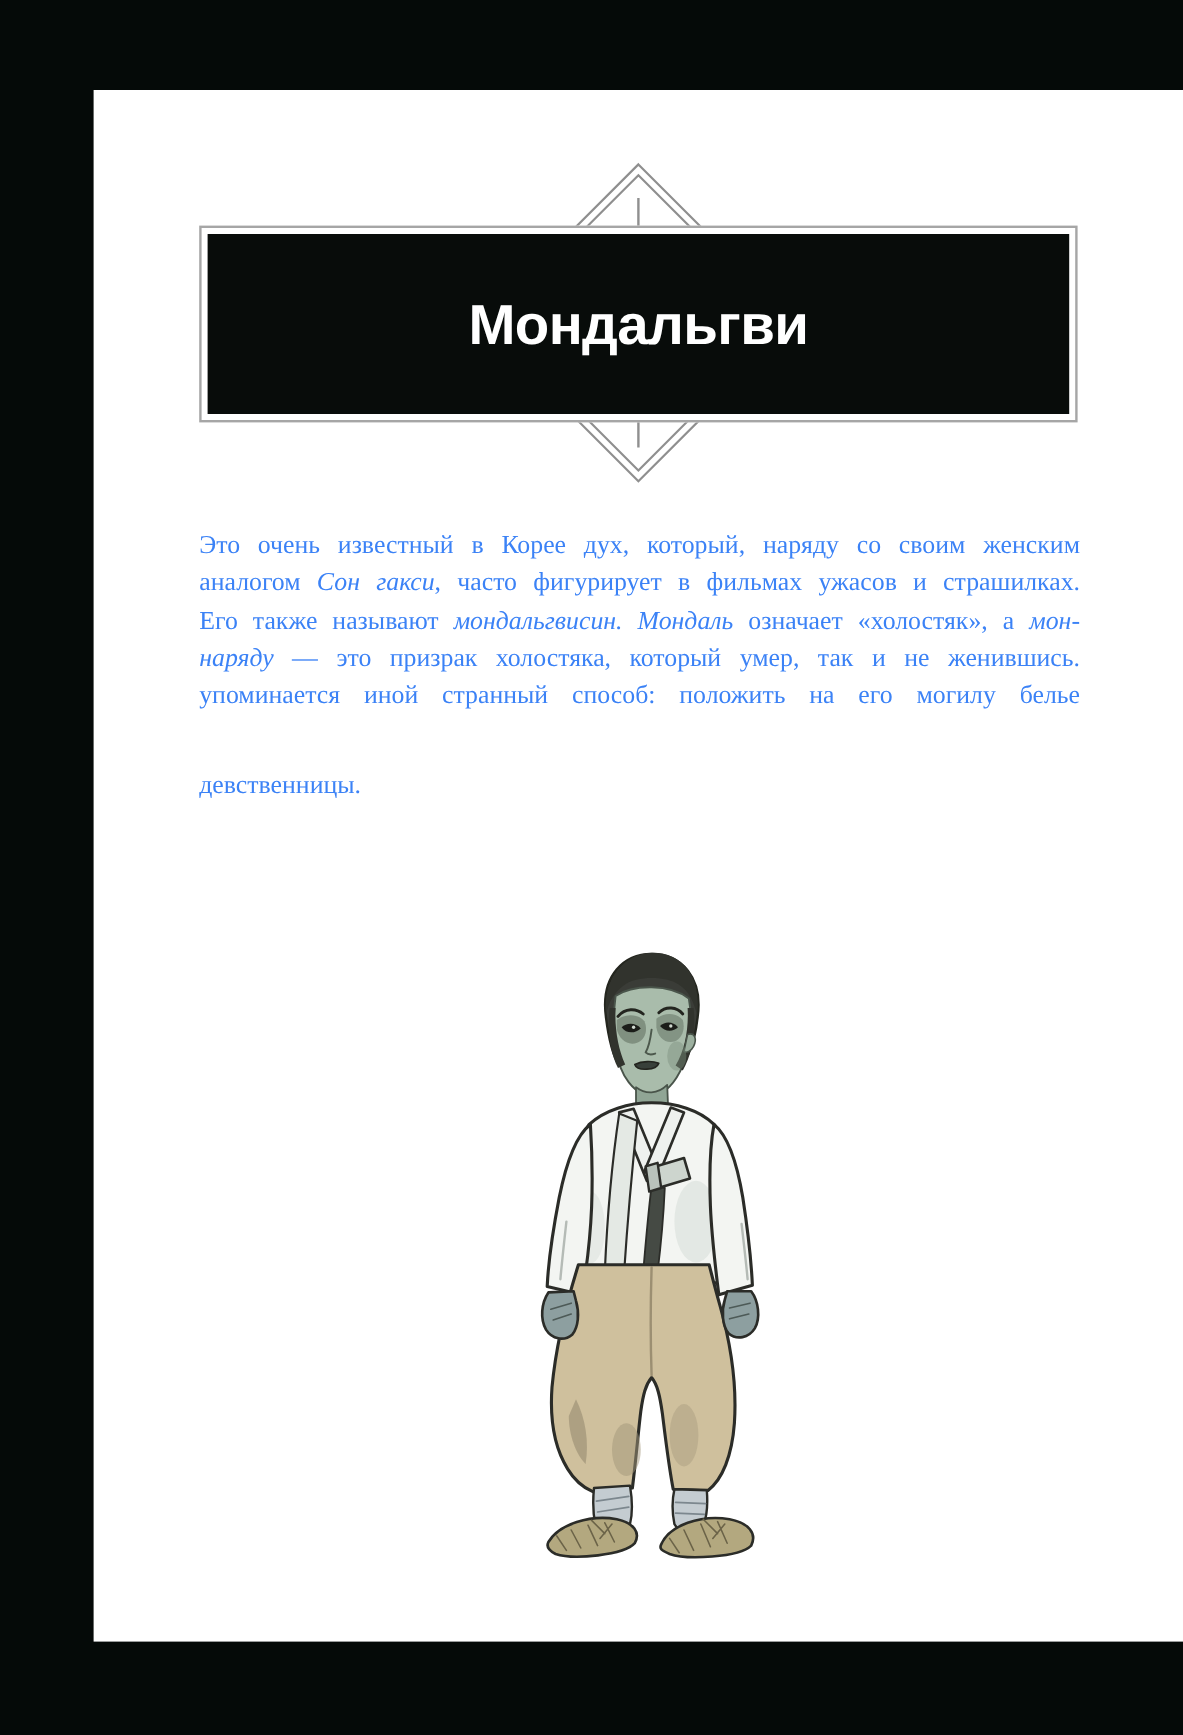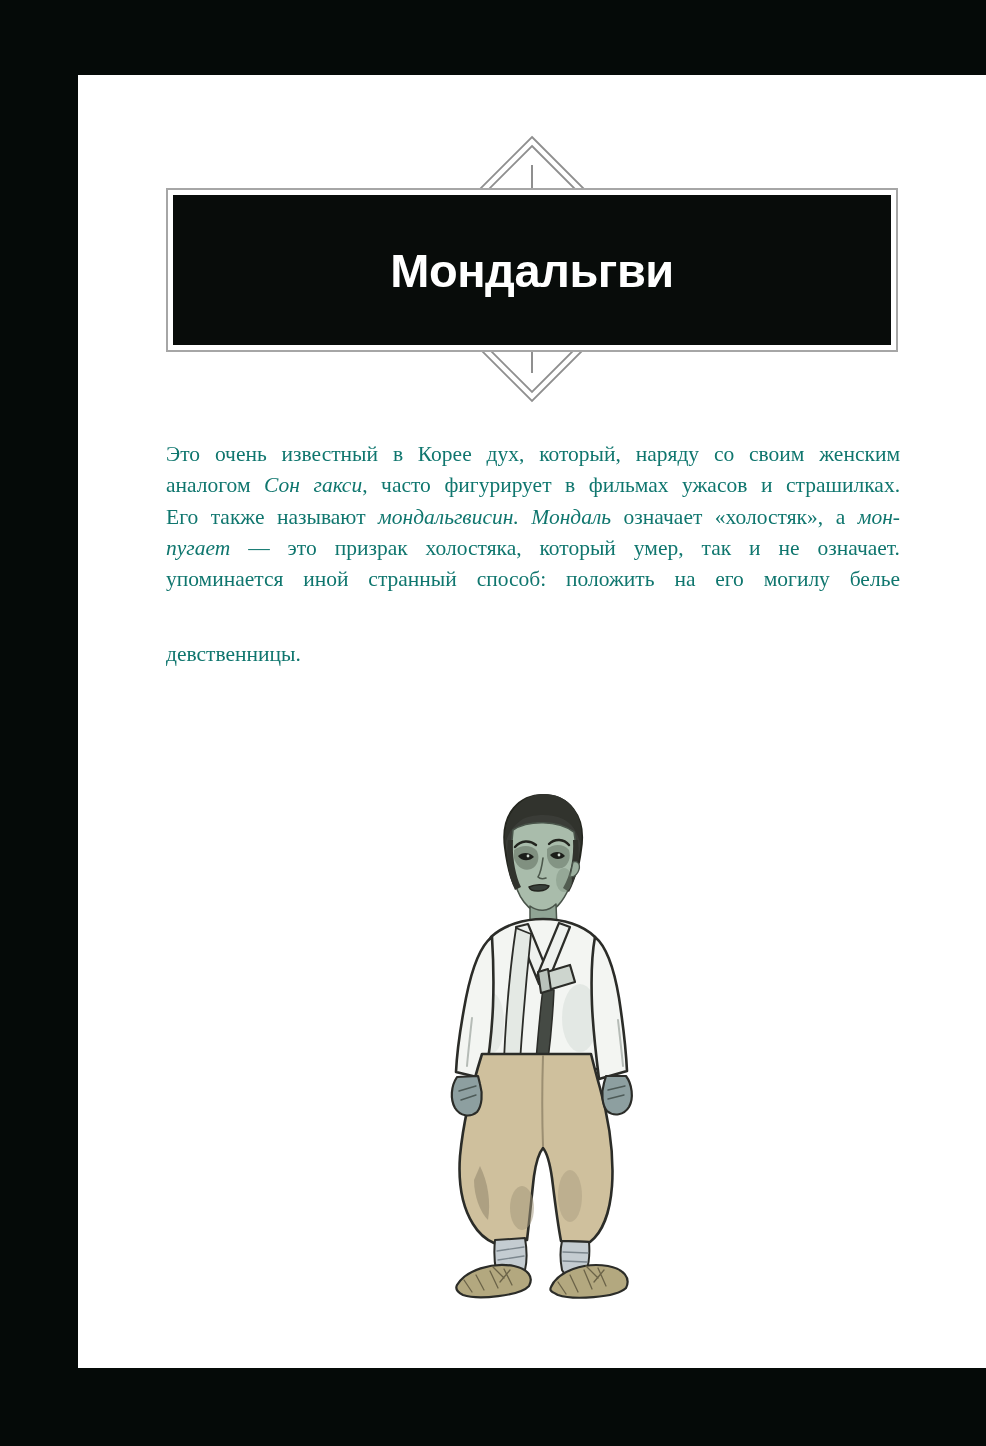--- a/index.html
+++ b/index.html
@@ -12,21 +12,21 @@
 
   
   .title-box{position:absolute;left:88px;top:113px;width:732px;height:164px;box-sizing:border-box;
              border:2px solid #a6a6a6;background:#ffffff;padding:5px;}
   .title-inner{width:100%;height:100%;background:#080c0a;display:flex;flex-direction:column;
                align-items:center;justify-content:center;}
   .title-line{color:#ffffff;font-family:"Liberation Sans",sans-serif;font-weight:700;
               font-size:47px;line-height:61px;letter-spacing:-0.5px;white-space:nowrap;}
 
   
-  .body-text{position:absolute;left:88px;top:364px;width:734px;color:#0f766e;
+  .body-text{position:absolute;left:88px;top:364px;width:734px;color:#3b82f6;
              font-size:21.5px;line-height:31.3px;}
   .text-line{text-align:justify;text-align-last:justify;}
   .text-line.last{text-align-last:left;margin-top:44px;}
   .it{font-style:italic;margin-top:38px;}
 
   
   .illustration{position:absolute;left:352px;top:713px;width:225px;height:520px;}
 </style>
 </head>
 <body>
@@ -43,21 +43,21 @@
     <div class="title-box">
       <div class="title-inner">
         <div class="title-line">Мондальгви</div>
       </div>
     </div>
 
     <div class="body-text">
         <div class="text-line"><span>Это очень известный в Корее дух, который, наряду со своим женским</span></div>
         <div class="text-line"><span>аналогом </span><span class="it">Сон гакси</span><span>, часто фигурирует в фильмах ужасов и страшилках.</span></div>
         <div class="text-line"><span>Его также называют </span><span class="it">мондальгвисин. Мондаль</span><span> означает «холостяк», а </span><span class="it">мон-</span></div>
-        <div class="text-line"><span class="it">пугает</span><span> — это призрак холостяка, который умер, так и не означает.</span></div>
+        <div class="text-line"><span class="it">наряду</span><span> — это призрак холостяка, который умер, так и не женившись.</span></div>
         <div class="text-line"><span>упоминается иной странный способ: положить на его могилу белье</span></div>
         <div class="text-line last"><span>девственницы.</span></div>
       </div>
 
     <svg class="illustration" viewBox="0 0 225 520" aria-hidden="true">
       <g stroke-linecap="round" stroke-linejoin="round">
 
         <path d="M75,60 C70,24 91,7 113,7 C137,7 157,26 151,62 C149,80 143,94 137,101 L86,100 C81,92 77,76 75,60 Z" fill="#3a3c37" stroke="#24261f" stroke-width="2"></path>
 
         <path d="M83,42 C79,74 83,100 94,114 C101,123 109,126 115,125 C124,124 133,114 139,100 C146,83 147,60 144,44 C128,32 98,32 83,42 Z" fill="#a9bcab" stroke="#49544a" stroke-width="1.6"></path>

